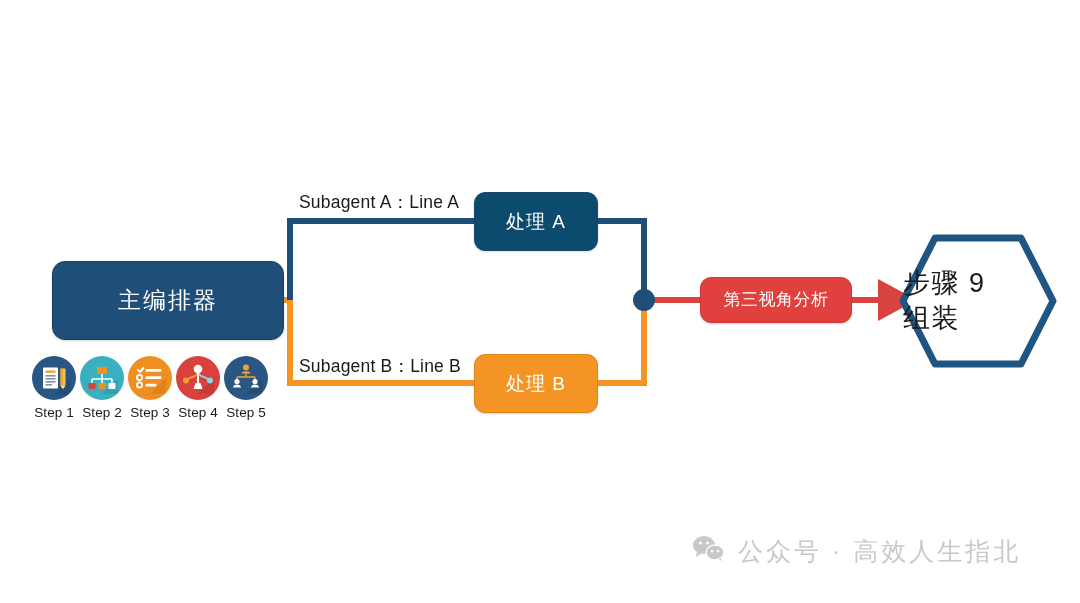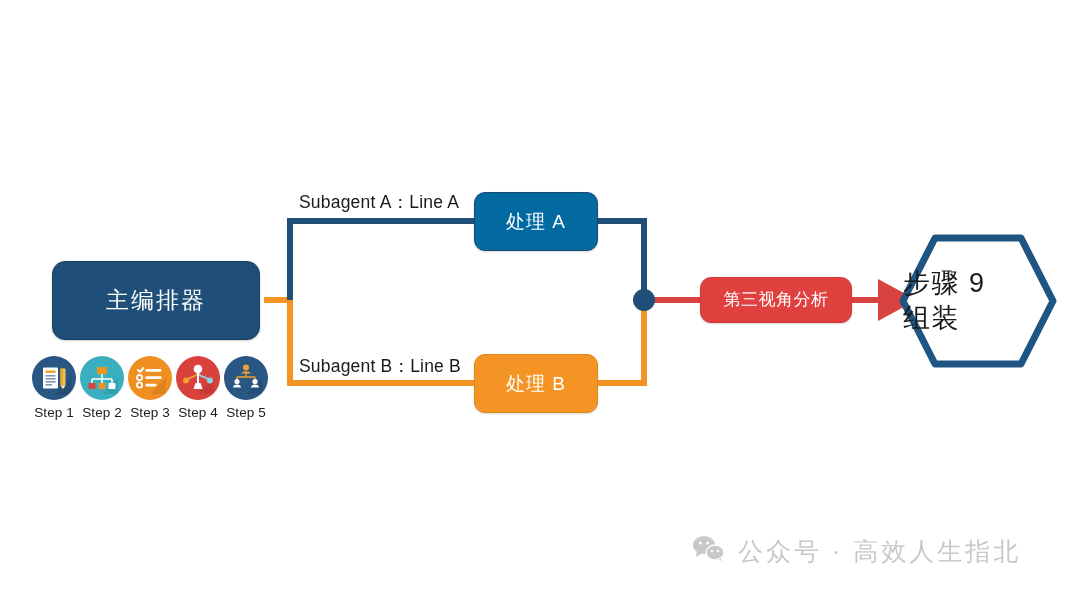--- a/index.html
+++ b/index.html
@@ -35,33 +35,33 @@
     display: flex;
     align-items: center;
     justify-content: center;
     text-align: center;
     color: #ffffff;
     box-sizing: border-box;
     line-height: 1.15;
   }
   .node-main {
     left: 52px; top: 261px;
-    width: 208px; height: 79px;
+    width: 232px; height: 79px;
     border-radius: 13px;
     background: #1f4e79;
     border: 1.5px solid #17405f;
     font-size: 23px;
     letter-spacing: 2px;
     box-shadow: 0 1px 2px rgba(0,0,0,0.18);
   }
   .node-proc-a {
     left: 474px; top: 192px;
     width: 124px; height: 59px;
     border-radius: 11px;
-    background: #0369a1;
+    background: #0c4a6e;
     border: 1.5px solid #1a4straightening;
     border: 1.5px solid #1a4a72;
     font-size: 19px;
     letter-spacing: 1px;
     box-shadow: 0 1px 2px rgba(0,0,0,0.16);
   }
   .node-proc-b {
     left: 474px; top: 354px;
     width: 124px; height: 59px;
     border-radius: 11px;

